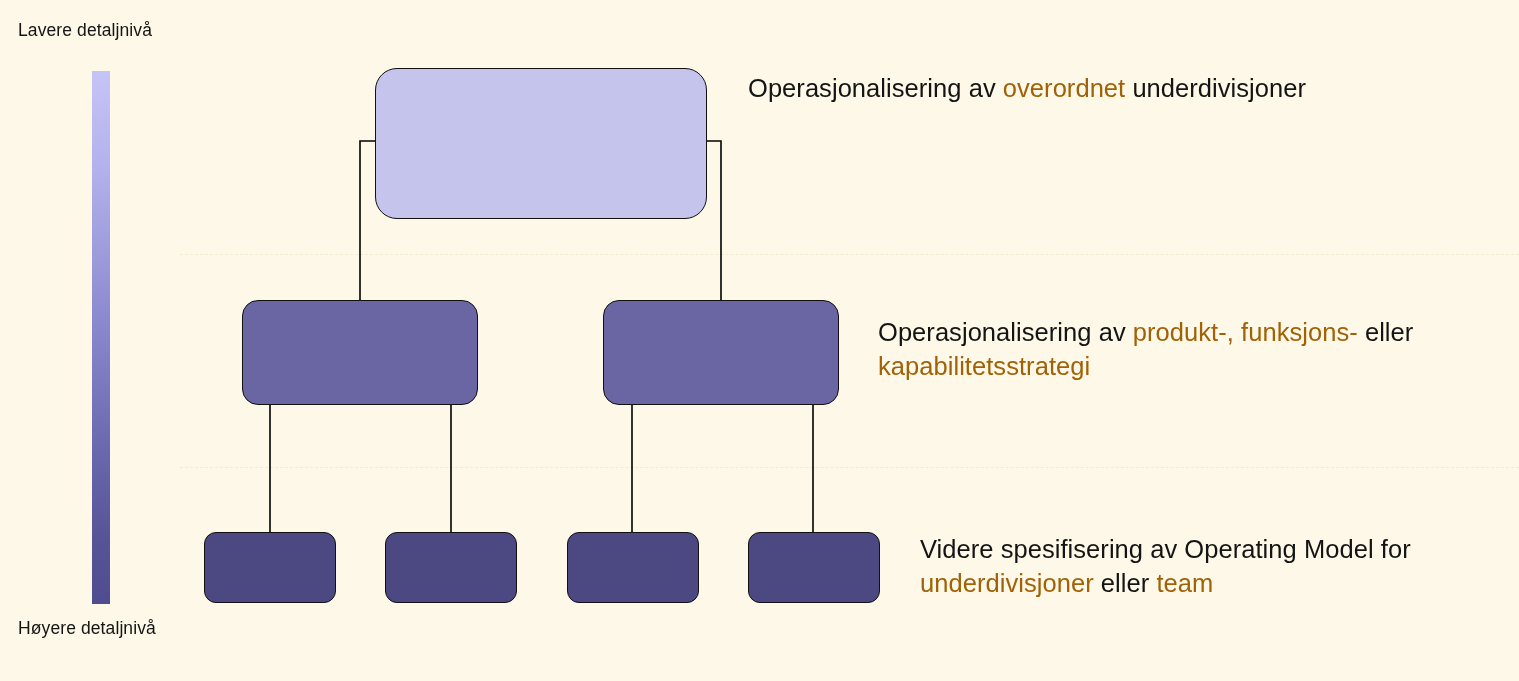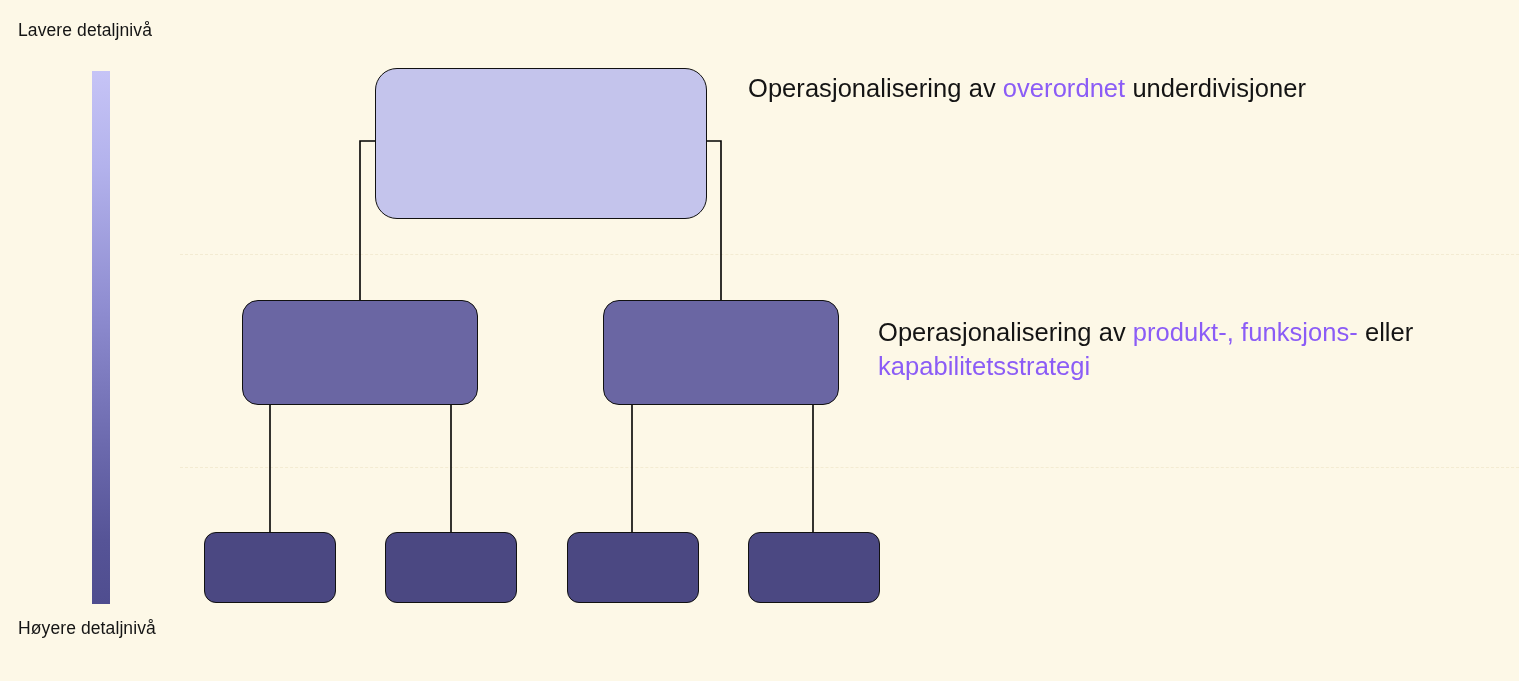--- a/index.html
+++ b/index.html
@@ -98,21 +98,21 @@
   #node-l3-3 { left: 748px; top: 532px; width: 132px; height: 71px; }
 
   
   .annotation {
     position: absolute;
     color: #141414;
     font-size: 25.5px;
     line-height: 1.33;
     letter-spacing: 0.05px;
   }
-  .accent { color: #8b5cf6; }
+  .accent { color: #a16207; }
 
   #annotation-0 { left: 748px; top: 72px; width: 760px; }
   #annotation-1 { left: 878px; top: 316px; width: 641px; }
   #annotation-2 { left: 920px; top: 533px; width: 599px; }
 </style>
 </head>
 <body>
 
 <div id="stage">
 
@@ -145,14 +145,15 @@
 
   <div class="node node-l3" id="node-l3-0"></div>
   <div class="node node-l3" id="node-l3-1"></div>
   <div class="node node-l3" id="node-l3-2"></div>
   <div class="node node-l3" id="node-l3-3"></div>
 
   <div class="annotation" id="annotation-0"><span>Operasjonalisering av </span><span class="accent">overordnet</span><span> underdivisjoner</span></div>
 
   <div class="annotation" id="annotation-1"><span>Operasjonalisering av </span><span class="accent">produkt-, funksjons-</span><span> eller </span><span class="accent">kapabilitetsstrategi</span></div>
 
+  <div class="annotation" id="annotation-2"><span>Videre spesifisering av Operating Model for </span><span class="accent">underdivisjoner</span><span> eller </span><span class="accent">team</span></div>
 
 </div>
 
 </body></html>

